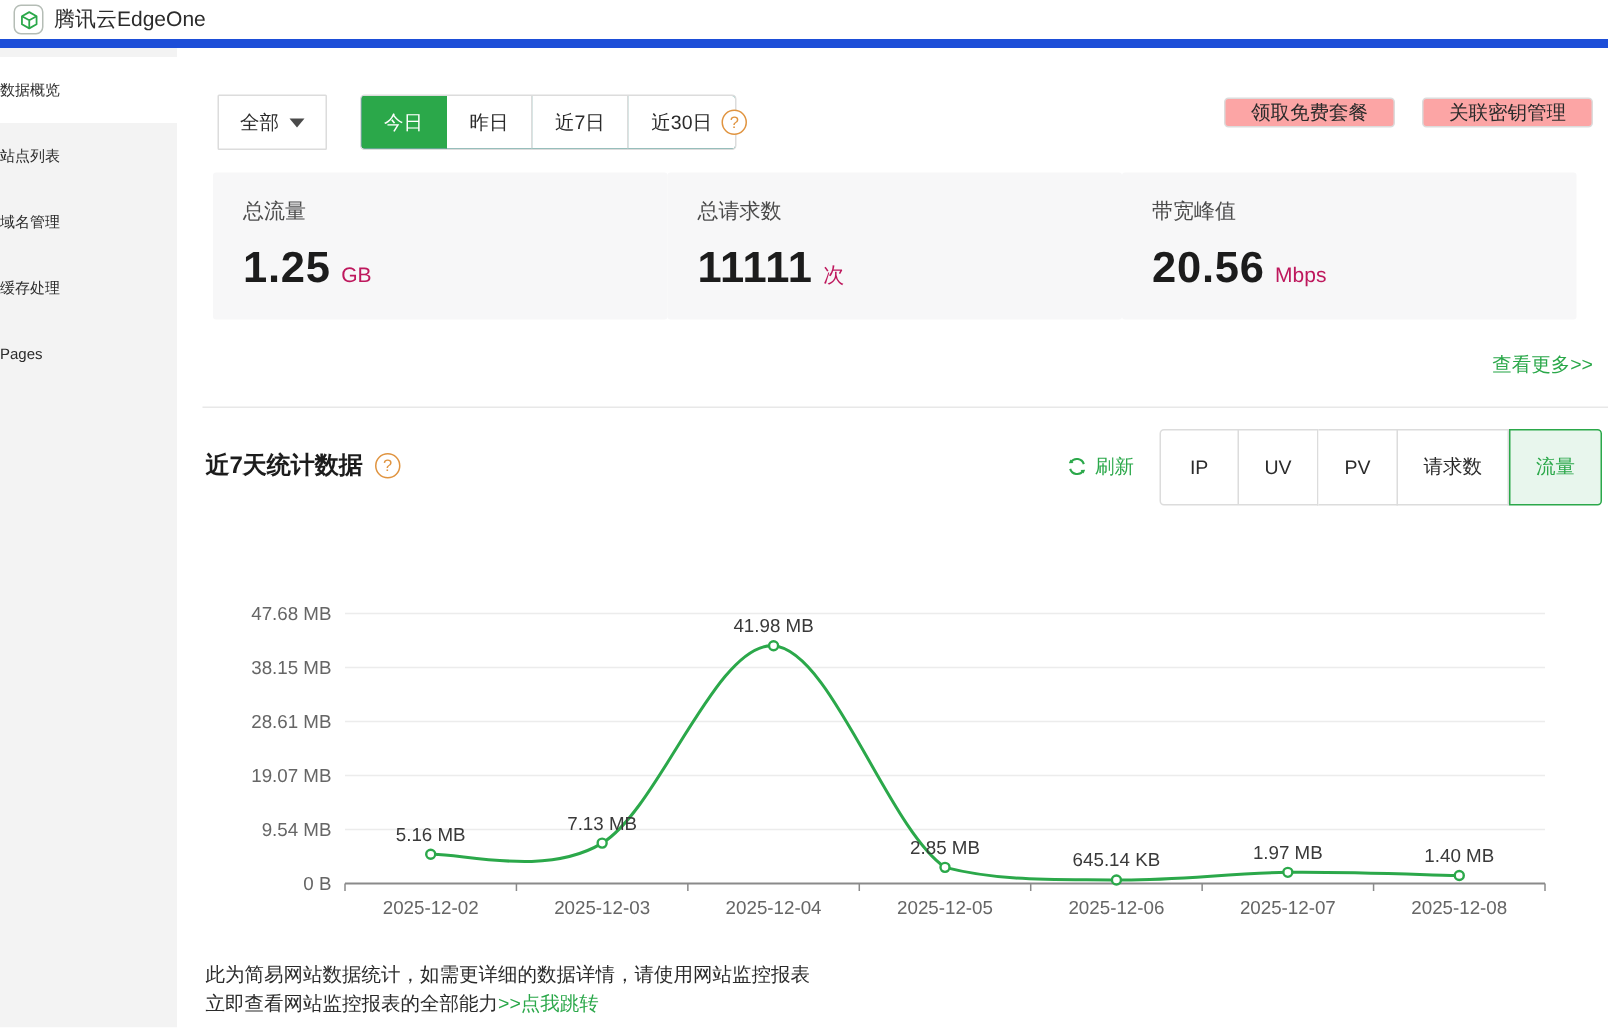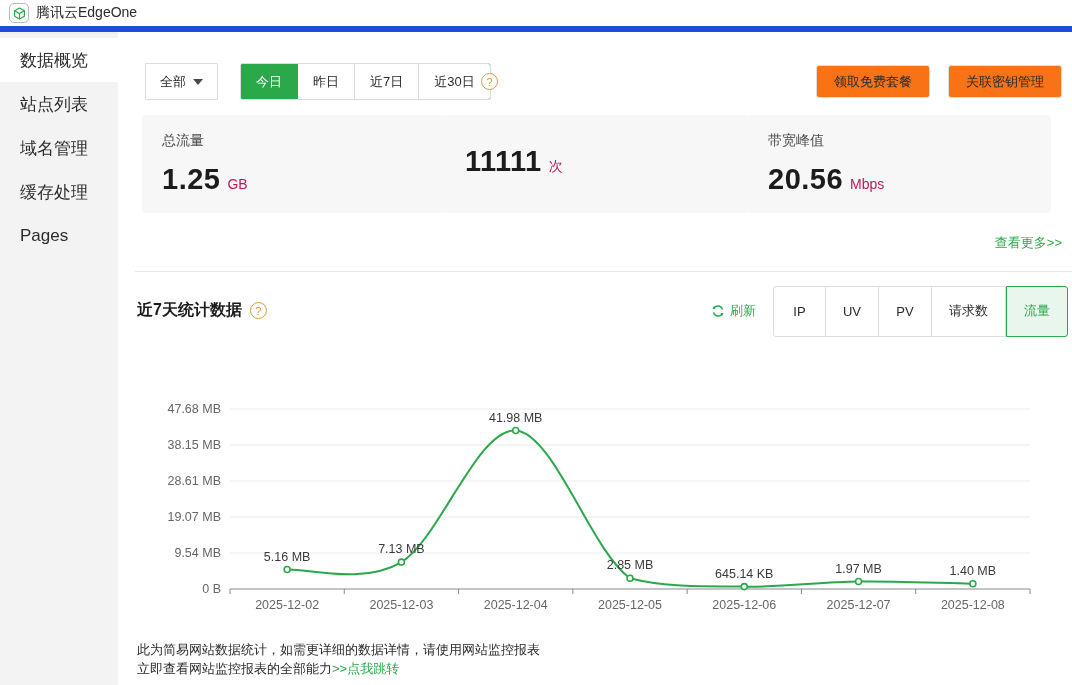--- a/index.html
+++ b/index.html
@@ -24,22 +24,22 @@
     background:#fff;
   }
   .app-title { font-size:14px; color:#2b2b2b; }
 
   
   .sidebar {
     position:absolute; left:0; top:32px; width:118px; height:653px;
     background:#f3f3f3; padding-top:6px;
   }
   .side-item {
-    height:44px; display:flex; align-items:center; padding-left:20px;
-    font-size:17px; color:#2b2b2b; cursor:pointer;
+    height:44px; display:flex; align-items:center; 
+    font-size:10px; color:#2b2b2b; cursor:pointer;
   }
   .side-item.active { background:#ffffff; }
 
   
   .scope-dropdown {
     position:absolute; left:145px; top:63px; width:73px; height:37px;
     border:1px solid #dcdcdc; border-radius:1px; background:#fff;
     display:flex; align-items:center; justify-content:center; gap:7px;
     font-size:13px; color:#2b2b2b; cursor:pointer;
   }
@@ -61,21 +61,21 @@
   .help-ring {
     position:absolute; left:481px; top:73px; width:17px; height:17px;
     border:1px solid #e09440; border-radius:50%; color:#e09440;
     font-size:11px; display:flex; align-items:center; justify-content:center; cursor:pointer;
     background:#fff;
   }
   .top-actions {
     position:absolute; right:10px; top:65px; display:flex; gap:18px;
   }
   .ghost-btn {
-    height:33px; padding:0 17px; background:#f97316; border:1px solid #dcdcdc; border-radius:3px;
+    height:20px; padding:0 17px; background:#fca5a5; border:1px solid #dcdcdc; border-radius:3px;
     font-size:13px; color:#2b2b2b; display:flex; align-items:center; cursor:pointer; white-space:nowrap;
   }
 
   
   .cards-row {
     position:absolute; left:142px; top:115px; right:21px; height:98px;
     display:flex; 
   }
   .stat-card {
     flex:1; background:#f7f7f8; border-radius:2px; padding:17px 20px;
@@ -182,20 +182,21 @@
 
 <div class="cards-row">
   <div class="stat-card">
     <div class="stat-label">总流量</div>
     <div class="stat-value-row">
       <span class="stat-value">1.25</span>
       <span class="stat-unit">GB</span>
     </div>
   </div>
   <div class="stat-card">
+    <div class="stat-label">总请求数</div>
     <div class="stat-value-row">
       <span class="stat-value">11111</span>
       <span class="stat-unit">次</span>
     </div>
   </div>
   <div class="stat-card">
     <div class="stat-label">带宽峰值</div>
     <div class="stat-value-row">
       <span class="stat-value">20.56</span>
       <span class="stat-unit">Mbps</span>

